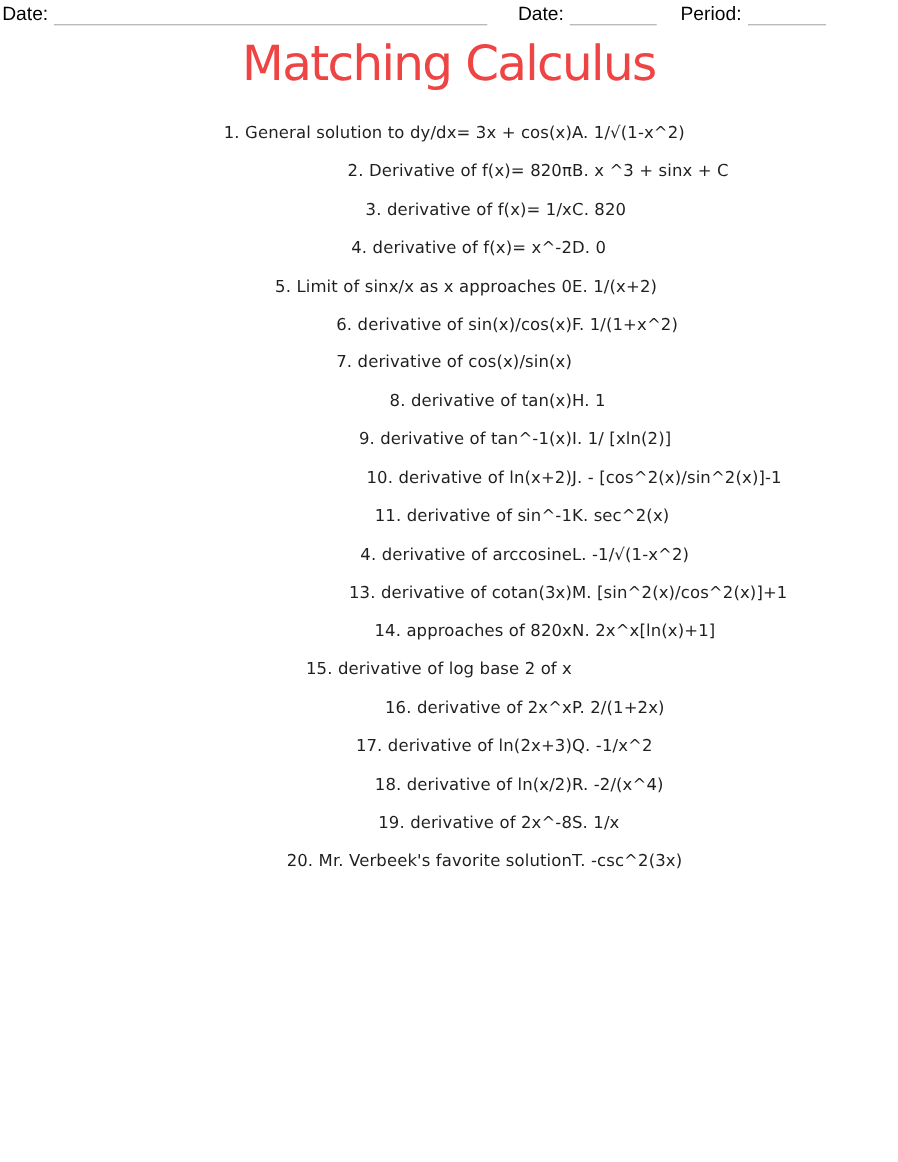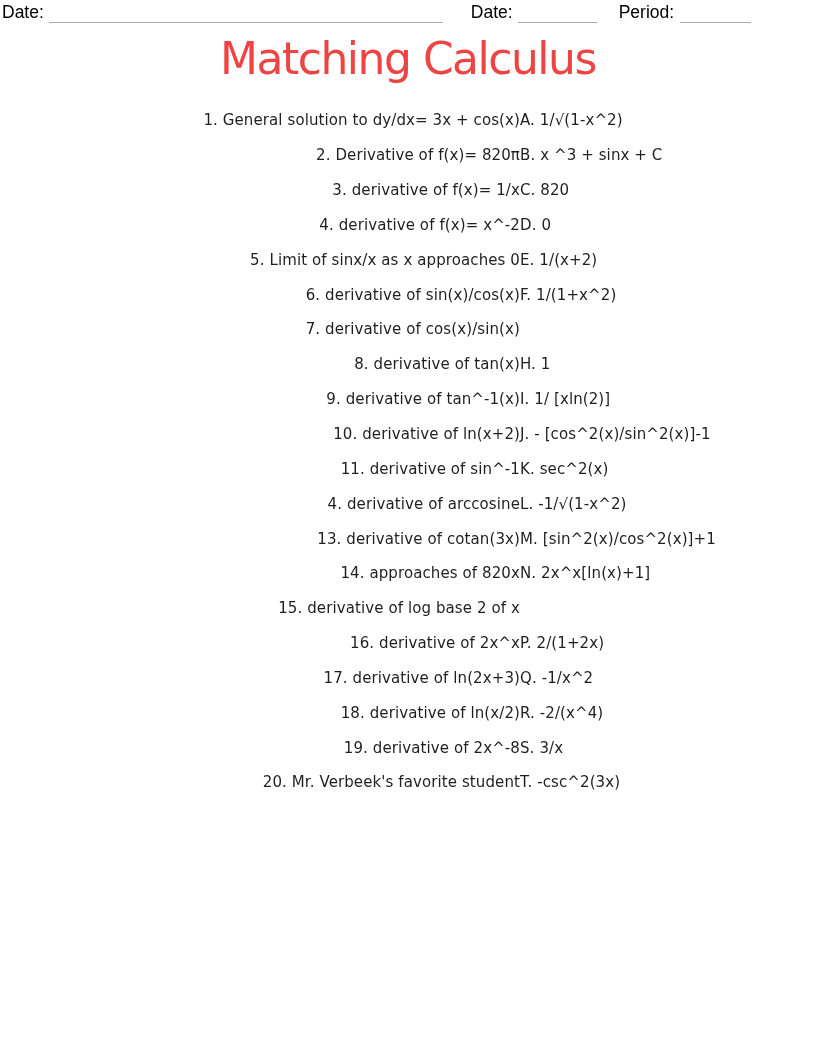--- a/index.html
+++ b/index.html
@@ -274,28 +274,28 @@
     </div>
   </div>
 
   <div class="row">
     <div class="q">
       <span>19.</span>
       <span>derivative of 2x^-8</span>
     </div>
     <div class="a">
       <span>S.</span>
-      <span>3/x</span>
+      <span>1/x</span>
     </div>
   </div>
 
   <div class="row">
     <div class="q">
       <span>20.</span>
-      <span>Mr. Verbeek's favorite student</span>
+      <span>Mr. Verbeek's favorite solution</span>
     </div>
     <div class="a">
       <span>T.</span>
       <span>-csc^2(3x)</span>
     </div>
   </div>
 </div>
 
 </div>
 

